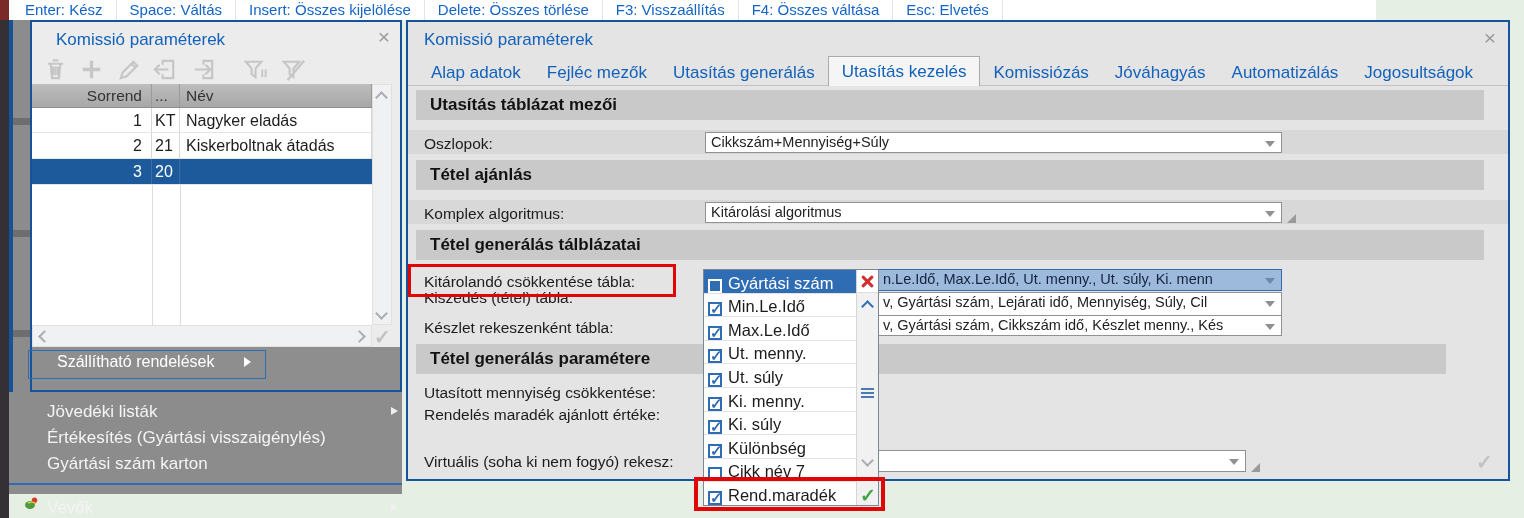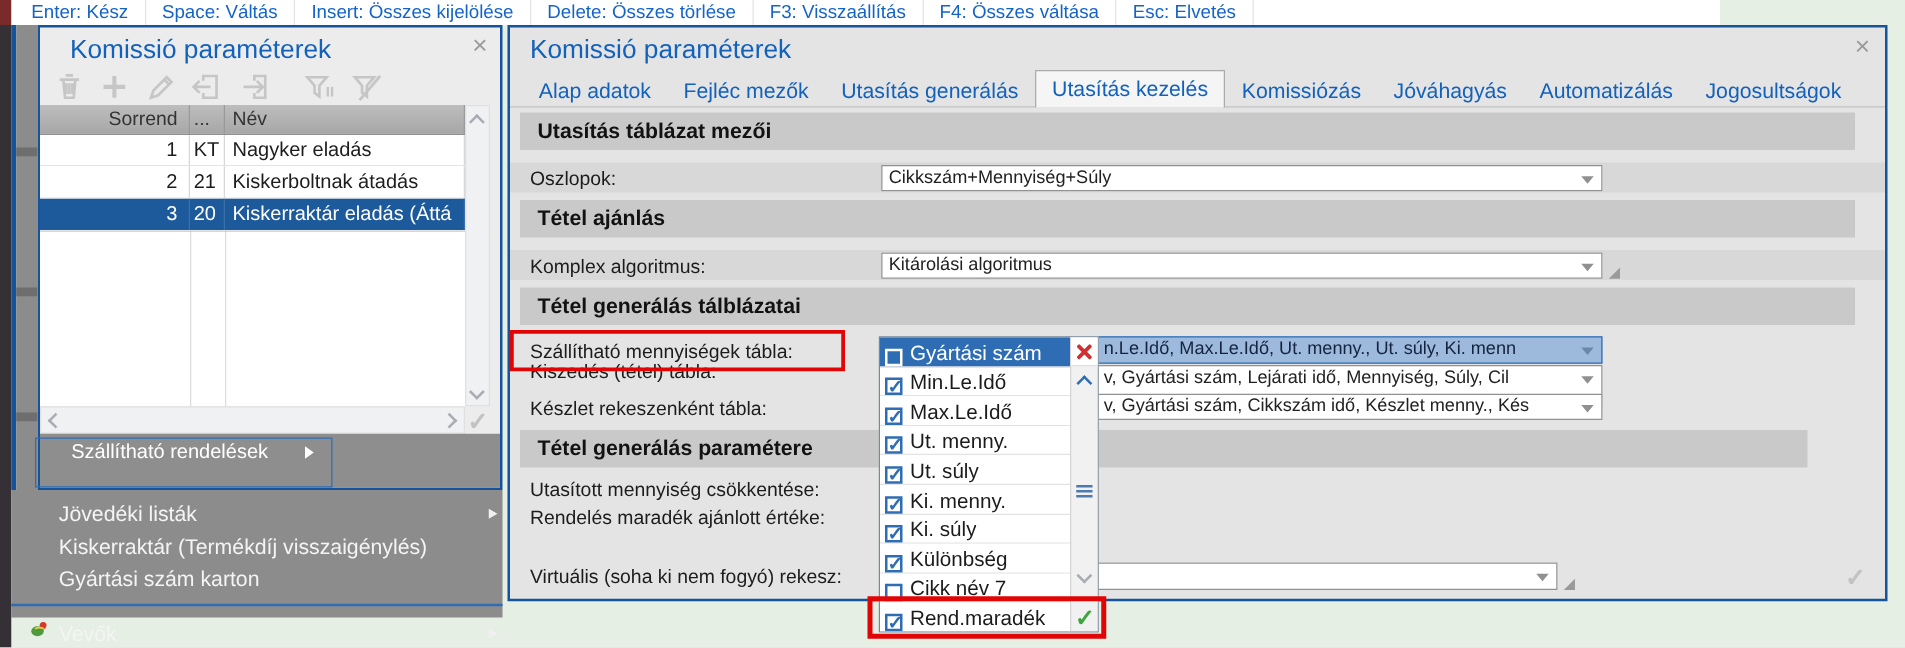--- a/index.html
+++ b/index.html
@@ -12,39 +12,39 @@
   .hint:last-of-type{border-right:none}
   .tb-icon{position:absolute;top:-3px}
   
   .maroon{left:0;top:0;width:9px;height:20px;background:#7b2a2a}
   .darkstrip{left:0;top:20px;width:9px;height:498px;background:#343036}
   .bluerail{left:9px;top:20px;width:4px;height:372px;background:#15549a}
   .grayrail{left:13px;top:20px;width:17px;height:372px;background:#8c8c8c}
   .notch{left:13px;width:17px;height:7px;background:#6e6e6e}
   
   .lwin{left:30px;top:20px;width:372px;height:372px;background:#ececec;border:2px solid #15549a}
-  .wtitle{color:#1261bb;font-size:21px;line-height:24px}
+  .wtitle{color:#1261bb;font-size:17px;line-height:24px}
   .closex{color:#9a9a9a;font-size:21px;line-height:20px;cursor:default}
   .ltool svg{display:inline-block}
   .tbl-head{position:absolute;display:flex;background:linear-gradient(#bdbdbd,#a7a7a7);color:#333;font-size:15.5px;line-height:24px;border-bottom:1px solid #8f8f8f}
   .th{border-right:1px solid #9a9a9a;overflow:hidden}
   .tr{position:absolute;display:flex;background:#fff;color:#1d1d1d;font-size:16px;line-height:25px;border-bottom:1px solid #e4e4e4}
   .tr.selected{background:#1d5a9b;color:#fff}
   .td{border-right:1px solid #d7d7d7;overflow:hidden;white-space:nowrap}
   .tr.selected .td{border-right-color:#3a6fa8}
   .c1{width:120px;text-align:right;padding-right:9px}
   .c2{width:28px;text-align:left;padding-left:3px}
   .c3{width:192px;padding-left:6px}
   .vline{position:absolute;width:1px;background:#dcdcdc}
   .sbar{position:absolute;background:#f0f1f3;border:1px solid #e0e0e0}
   .chev{position:absolute;width:9px;height:9px;border-left:2px solid #a9adb3;border-top:2px solid #a9adb3}
   .chev.up{transform:rotate(45deg)} .chev.down{transform:rotate(225deg)}
   .chev.left{transform:rotate(-45deg)} .chev.right{transform:rotate(135deg)}
   .graycheck{color:#c2c2c2;font-size:20px;font-weight:bold}
-  .shipbtn{left:28px;top:350px;width:238px;height:40px;border:1px solid #2e6db3;color:#fff;font-size:16px;line-height:21px;padding-left:28px;background:transparent}
+  .shipbtn{left:28px;top:350px;width:238px;height:29px;border:1px solid #2e6db3;color:#fff;font-size:16px;line-height:21px;padding-left:28px;background:transparent}
   .tri-r{position:absolute;width:0;height:0;border-top:5px solid transparent;border-bottom:5px solid transparent;border-left:7px solid #fff}
   
   .lmenu{left:9px;top:392px;width:393px;height:102px;background:#8c8c8c}
   .mitem{position:absolute;left:38px;color:#f4f4f4;font-size:17px;line-height:24px;white-space:nowrap}
   .mdivider{position:absolute;left:0;width:393px;height:2px;background:#2e6db3}
   
   .rwin{left:406px;top:20px;width:1104px;height:461px;background:#e4e4e4;border:2px solid #15549a}
   .tabs{position:absolute;left:10px;top:34px;display:flex;align-items:flex-end;height:30px}
   .tab{color:#1261bb;font-size:17px;line-height:27px;padding:0 13px;white-space:nowrap}
   .tab.active{background:#f5f5f5;border:1px solid #aaa;border-bottom:none;line-height:29px}
@@ -152,21 +152,20 @@
     <div class="td c3">Nagyker eladás</div>
   </div>
   <div class="tr" style="left:0;top:111px;width:340px;height:26px">
     <div class="td c1">2</div>
     <div class="td c2">21</div>
     <div class="td c3">Kiskerboltnak átadás</div>
   </div>
   <div class="tr selected" style="left:0;top:137px;width:340px;height:26px">
     <div class="td c1">3</div>
     <div class="td c2">20</div>
-    <div class="td c3">Kiskerraktár eladás (Áttá</div>
   </div>
 
   <div class="sbar" style="left:340px;top:62px;width:20px;height:241px">
     <span class="chev up" style="left:4px;top:8px"></span>
     <span class="chev down" style="left:4px;top:224px"></span>
   </div>
   <div class="sbar" style="left:0;top:303px;width:340px;height:22px">
     <span class="chev left" style="left:7px;top:6px"></span>
     <span class="chev right" style="left:322px;top:6px"></span>
   </div>
@@ -176,21 +175,21 @@
 </div>
 
 <div class="abs shipbtn">
   <span>Szállítható rendelések</span>
   <span class="tri-r" style="right:14px;top:6px"></span>
 </div>
 
 <div class="abs lmenu">
   <div class="mitem" style="top:8px">Jövedéki listák</div>
   <span class="tri-r" style="left:382px;top:15px;border-left-color:#f0f0f0;border-top-width:4px;border-bottom-width:4px"></span>
-  <div class="mitem" style="top:34px">Kiskerraktár (Termékdíj visszaigénylés)</div>
+  <div class="mitem" style="top:34px">Értékesítés (Gyártási visszaigénylés)</div>
   <div class="mitem" style="top:60px">Gyártási szám karton</div>
   <div class="mdivider" style="top:91px"></div>
   <span class="abs" style="left:15px;top:103px">
     <svg width="16" height="16" viewBox="0 0 16 16">
         <ellipse cx="6" cy="10" rx="5" ry="4" fill="#4e9b3f"></ellipse>
         <path d="M8 4c1-2 4-2 5 0 1 2-1 4-2.5 5C9 8 7 6 8 4z" fill="#d33c2a"></path>
         <path d="M4 8c2-1 5-1 7 0" stroke="#e8d23c" stroke-width="1.4" fill="none"></path>
       </svg>
   </span>
   <div class="mitem" style="top:104px">Vevők</div>
@@ -227,21 +226,21 @@
   <div class="rowstrip" style="top:178px"></div>
   <div class="flabel" style="top:182px">Komplex algoritmus:</div>
   <div class="combo" style="left:297px;top:180px;width:577px;height:21px">
     <span>Kitárolási algoritmus</span>
     <span class="arr"></span>
   </div>
   <span class="grip" style="left:879px;top:192px"></span>
 
   <div class="secbar" style="top:208px;right:24px">Tétel generálás tálblázatai</div>
 
-  <div class="flabel" style="top:250px">Szállítható mennyiségek tábla:</div>
+  <div class="flabel" style="top:250px">Kitárolandó csökkentése tábla:</div>
   <div class="combo sel" style="left:297px;top:247px;width:577px;height:22px">
     <span>n.Le.Idő, Max.Le.Idő, Ut. menny., Ut. súly, Ki. menn</span>
     <span class="arr"></span>
   </div>
 
   <div class="flabel" style="top:266px">Kiszedés (tétel) tábla:</div>
   <div class="combo clip" style="left:297px;top:270px;width:577px;height:35px">
     <span>v, Gyártási szám, Lejárati idő, Mennyiség, Súly, Cil</span>
     <span class="arr"></span>
   </div>

